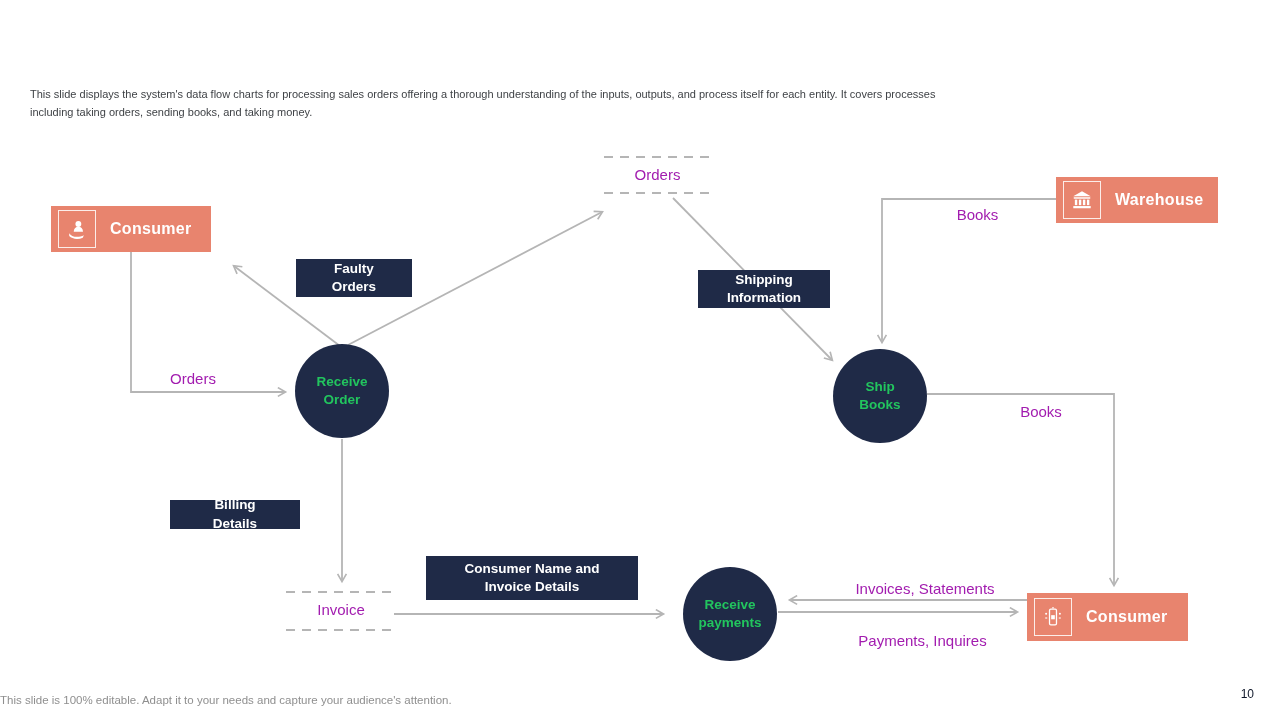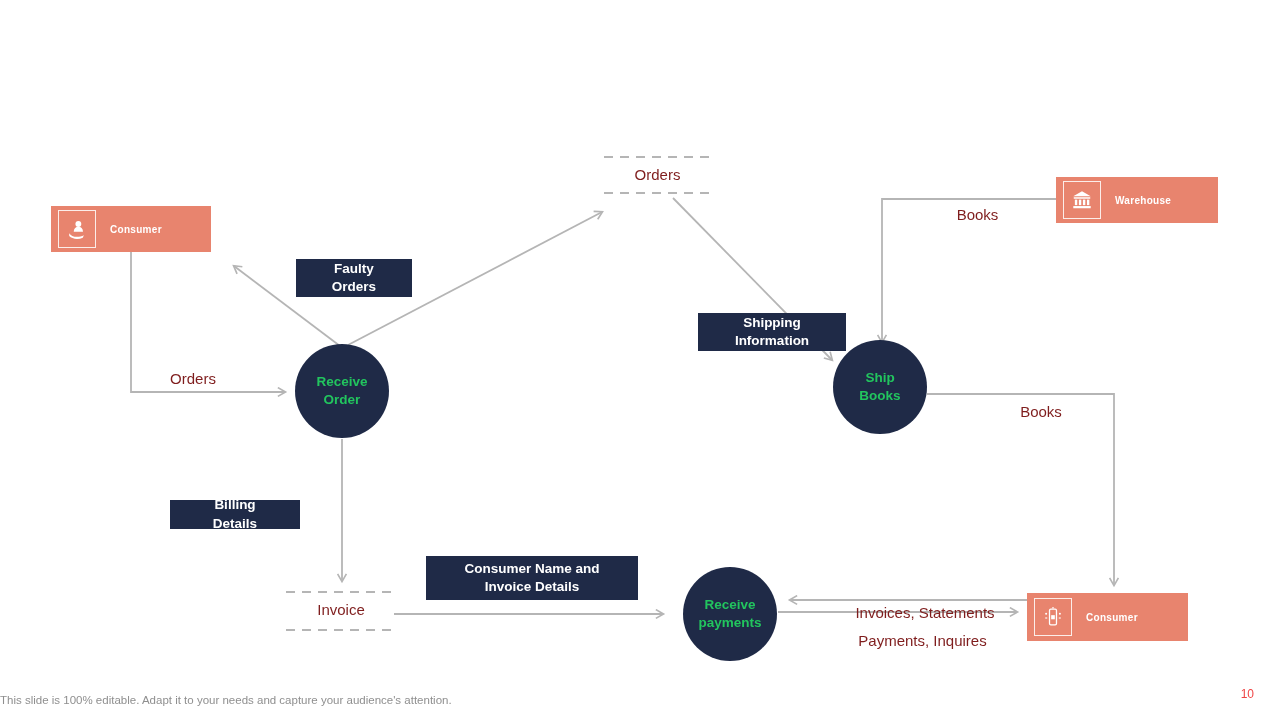--- a/index.html
+++ b/index.html
@@ -20,53 +20,54 @@
 
   .entity{
     position:absolute;background:#E8846E;display:flex;align-items:center;
     color:#fff;font-weight:bold;
   }
   .iconbox{
     width:36px;height:36px;margin-left:7px;flex:0 0 auto;
     border:1px solid rgba(255,255,255,.85);
     display:flex;align-items:center;justify-content:center;
   }
-  .elabel{margin-left:14px;font-size:10px;letter-spacing:.3px;}
+  .elabel{margin-left:14px;font-size:16px;letter-spacing:.3px;}
 
   .process{
     position:absolute;width:94px;height:94px;border-radius:50%;
     background:#1F2A47;color:#22c55e;font-weight:bold;font-size:13.5px;line-height:1.35;
     display:flex;align-items:center;justify-content:center;text-align:center;
   }
   .process span{display:block;}
   .p-order span{max-width:62px;}
   .p-ship span{max-width:46px;}
   .p-pay span{max-width:72px;text-align:center;}
 
   .annotation{
     position:absolute;background:#1F2A47;color:#fff;font-weight:bold;
     font-size:13.5px;line-height:1.35;text-align:center;
     display:flex;align-items:center;justify-content:center;
   }
   .flow-label{
-    position:absolute;color:#7f1d1d;font-size:15px;text-align:center;
+    position:absolute;color:#a21caf;font-size:15px;text-align:center;
   }
   .footer{
     position:absolute;left:0;right:0;top:694px;text-align:left;
     font-size:11.5px;color:#8f8f8f;
   }
   .page-num{
-    position:absolute;right:26px;top:687px;font-size:12px;color:#ef4444;
+    position:absolute;right:26px;top:687px;font-size:12px;color:#0f172a;
   }
 </style>
 </head>
 <body>
 
 <div id="slide">
 
+  <div class="desc">This slide displays the system's data flow charts for processing sales orders offering  a thorough understanding of the inputs, outputs, and process itself for each entity.  It covers processes  including taking orders, sending books, and taking money.</div>
 
   <svg class="connector-layer" width="1280" height="720">
     <defs>
       <marker id="arrow" viewBox="0 0 10 10" refX="7.5" refY="5" markerWidth="11" markerHeight="11" orient="auto" markerUnits="userSpaceOnUse">
         <path d="M1 1 L8 5 L1 9" fill="none" stroke="#B5B5B5" stroke-width="1.5"></path>
       </marker>
     </defs>
     <g stroke="#B5B5B5" stroke-width="1.8" fill="none">
       <polyline points="131,252 131,392 285,392" marker-end="url(#arrow)"></polyline>
       <line x1="340" y1="346" x2="234" y2="266" marker-end="url(#arrow)"></line>
@@ -124,44 +125,44 @@
         <rect x="18.3" y="12.5" width="2.2" height="1.2" fill="#fff"></rect>
         <circle cx="12" cy="2" r=".9" fill="#fff"></circle>
       </svg>
     </div>
     <div class="elabel">Consumer</div>
   </div>
 
   <div class="process p-order" style="left:295px;top:344px;">
     <span>Receive Order</span>
   </div>
-  <div class="process p-ship" style="left:833px;top:340px;">
+  <div class="process p-ship" style="left:833px;top:349px;">
     <span>Ship Books</span>
   </div>
   <div class="process p-pay" style="left:683px;top:567px;">
     <span>Receive payments</span>
   </div>
 
   <div class="annotation" style="left:296px;top:259px;width:116px;height:38px;">
     <span style="max-width:70px;">Faulty Orders</span>
   </div>
-  <div class="annotation" style="left:698px;top:270px;width:148px;height:38px;margin-top:43px;">
+  <div class="annotation" style="left:698px;top:270px;width:132px;height:38px;">
     <span style="max-width:100px;">Shipping Information</span>
   </div>
   <div class="annotation" style="left:170px;top:500px;width:130px;height:29px;align-items:center;">
     <span style="max-width:70px;">Billing Details</span>
   </div>
   <div class="annotation" style="left:426px;top:556px;width:212px;height:44px;">
     <span style="max-width:170px;">Consumer Name and Invoice Details</span>
   </div>
 
   <div class="flow-label" style="left:605px;top:166px;width:105px;">Orders</div>
   <div class="flow-label" style="left:148px;top:370px;width:90px;">Orders</div>
   <div class="flow-label" style="left:930px;top:206px;width:95px;">Books</div>
   <div class="flow-label" style="left:996px;top:403px;width:90px;">Books</div>
   <div class="flow-label" style="left:296px;top:601px;width:90px;">Invoice</div>
-  <div class="flow-label" style="left:830px;top:580px;width:190px;margin-top:24px;">Invoices, Statements</div>
+  <div class="flow-label" style="left:830px;top:580px;width:190px;">Invoices, Statements</div>
   <div class="flow-label" style="left:830px;top:632px;width:185px;">Payments, Inquires</div>
 
   <div class="footer">This slide is 100% editable. Adapt it to your needs and capture your audience's attention.</div>
   <div class="page-num">10</div>
 
 </div>
 
 </body></html>

